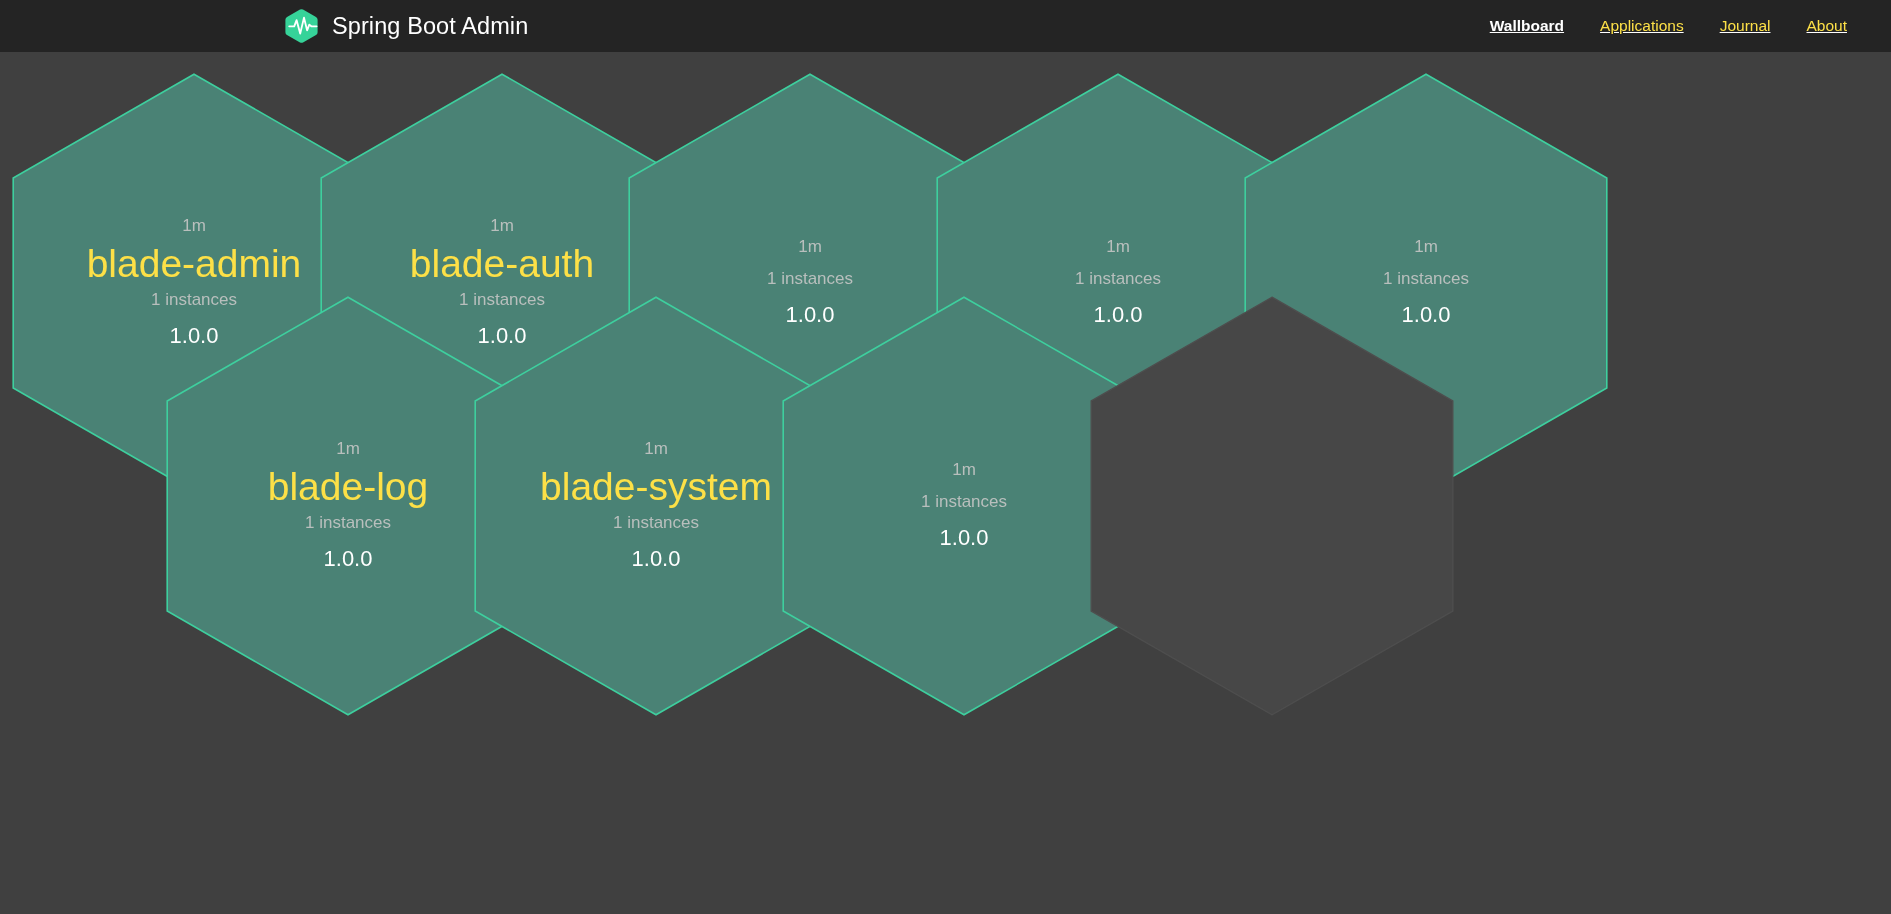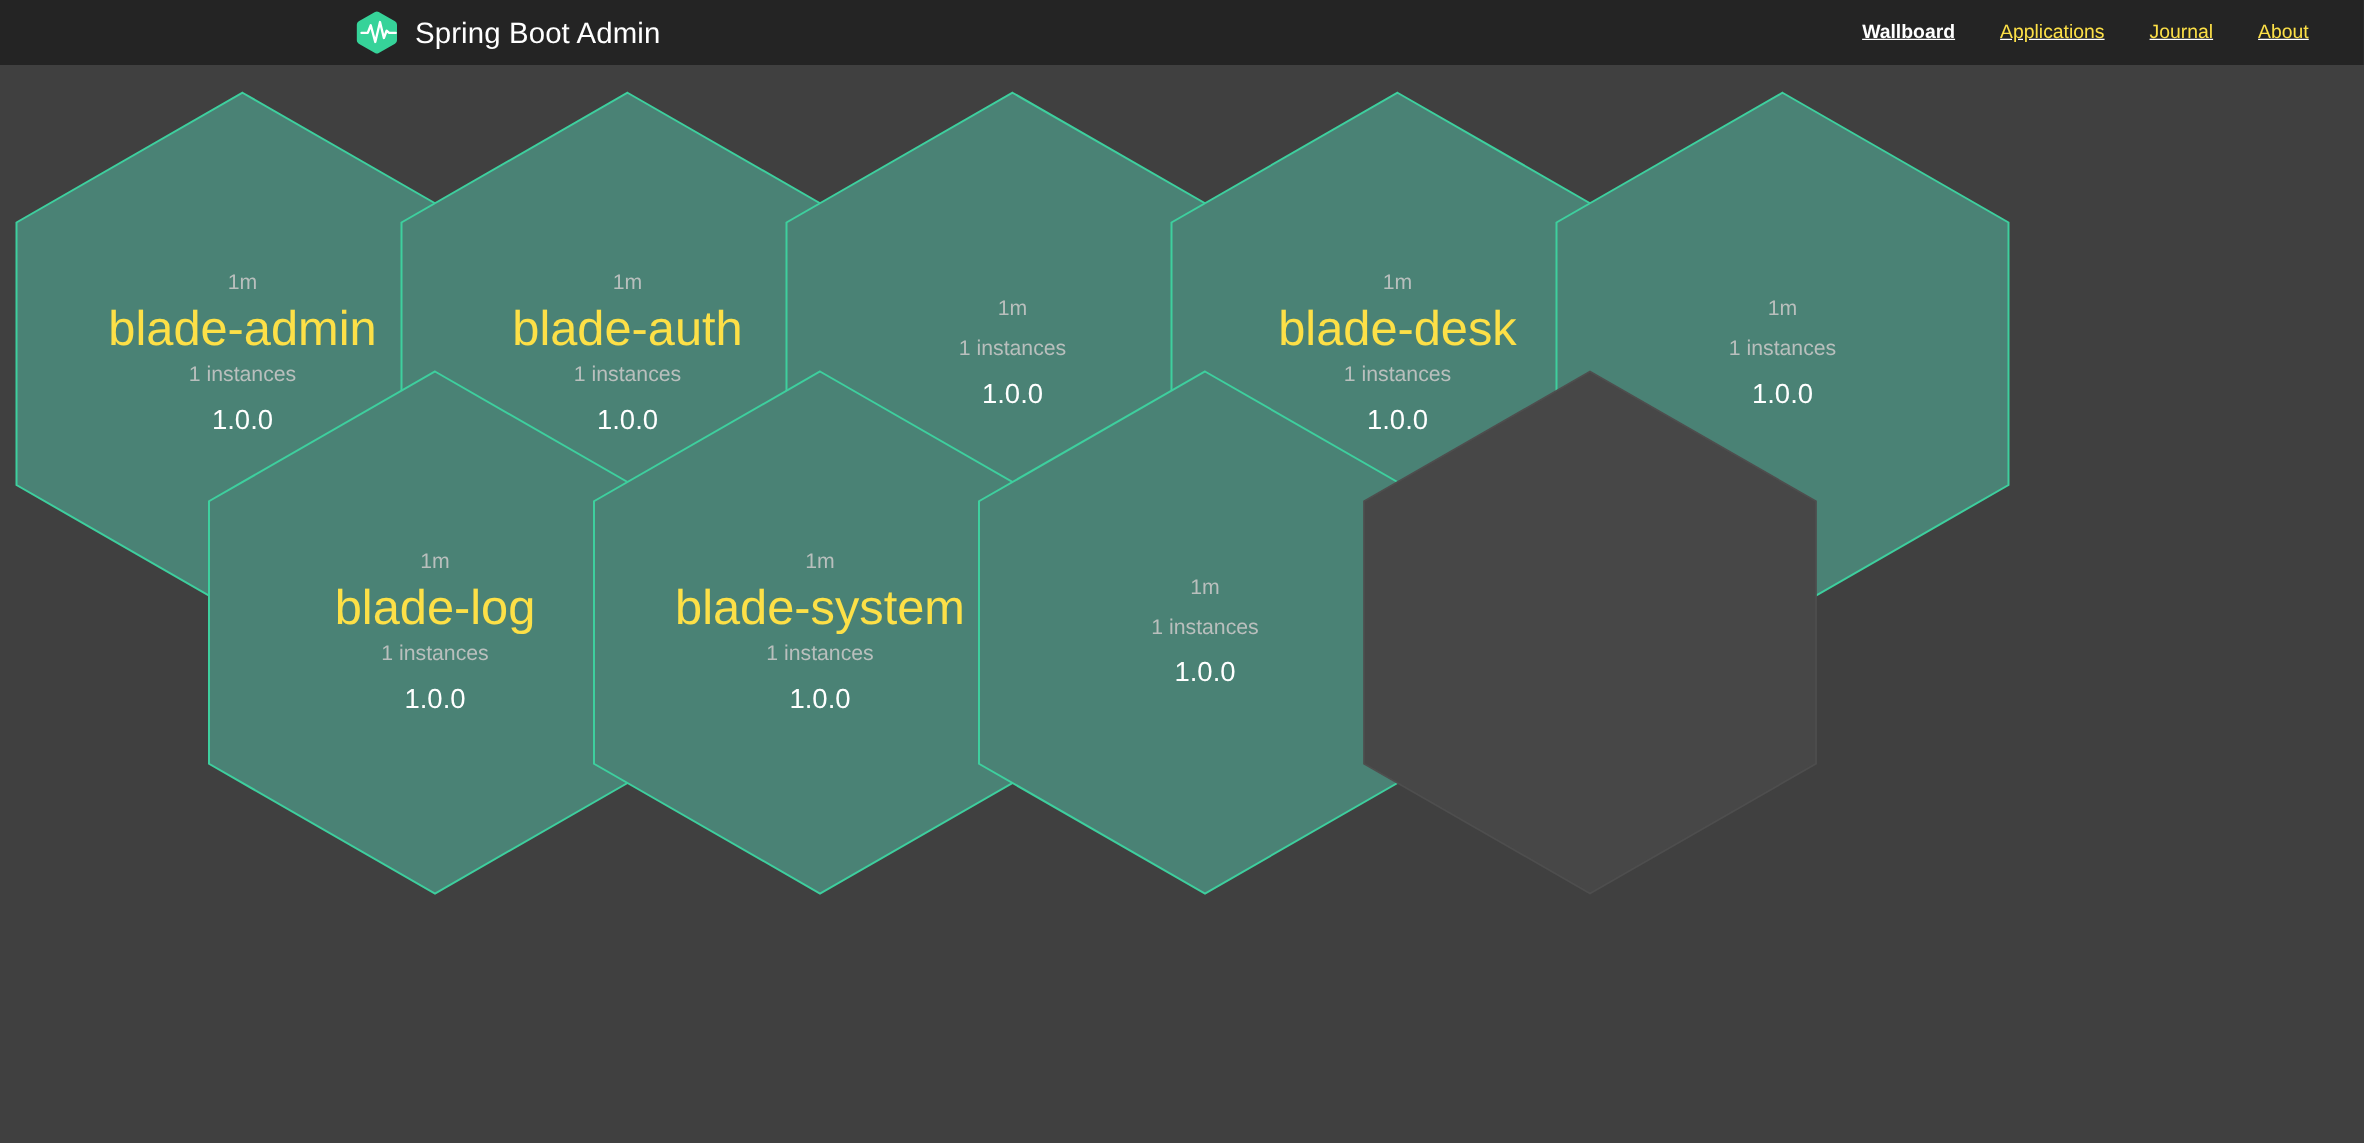--- a/index.html
+++ b/index.html
@@ -230,21 +230,20 @@
           <div class="hex-instances">1 instances</div>
           <div class="hex-version">1.0.0</div>
         </div>
       </div>
       <div class="hex" style="left: 936px; top: 21px;">
         <svg viewBox="0 0 364 420" aria-hidden="true">
           <polygon class="hex-body" points="182.0,1.2 362.8,105.0 362.8,315.0 182.0,418.8 1.2,315.0 1.2,105.0"></polygon>
         </svg>
         <div class="hex-content">
           <div class="hex-uptime">1m</div>
-          <div class="hex-name">blade-desk</div>
           <div class="hex-instances">1 instances</div>
           <div class="hex-version">1.0.0</div>
         </div>
       </div>
       <div class="hex" style="left: 1244px; top: 21px;">
         <svg viewBox="0 0 364 420" aria-hidden="true">
           <polygon class="hex-body" points="182.0,1.2 362.8,105.0 362.8,315.0 182.0,418.8 1.2,315.0 1.2,105.0"></polygon>
         </svg>
         <div class="hex-content">
           <div class="hex-uptime">1m</div>

